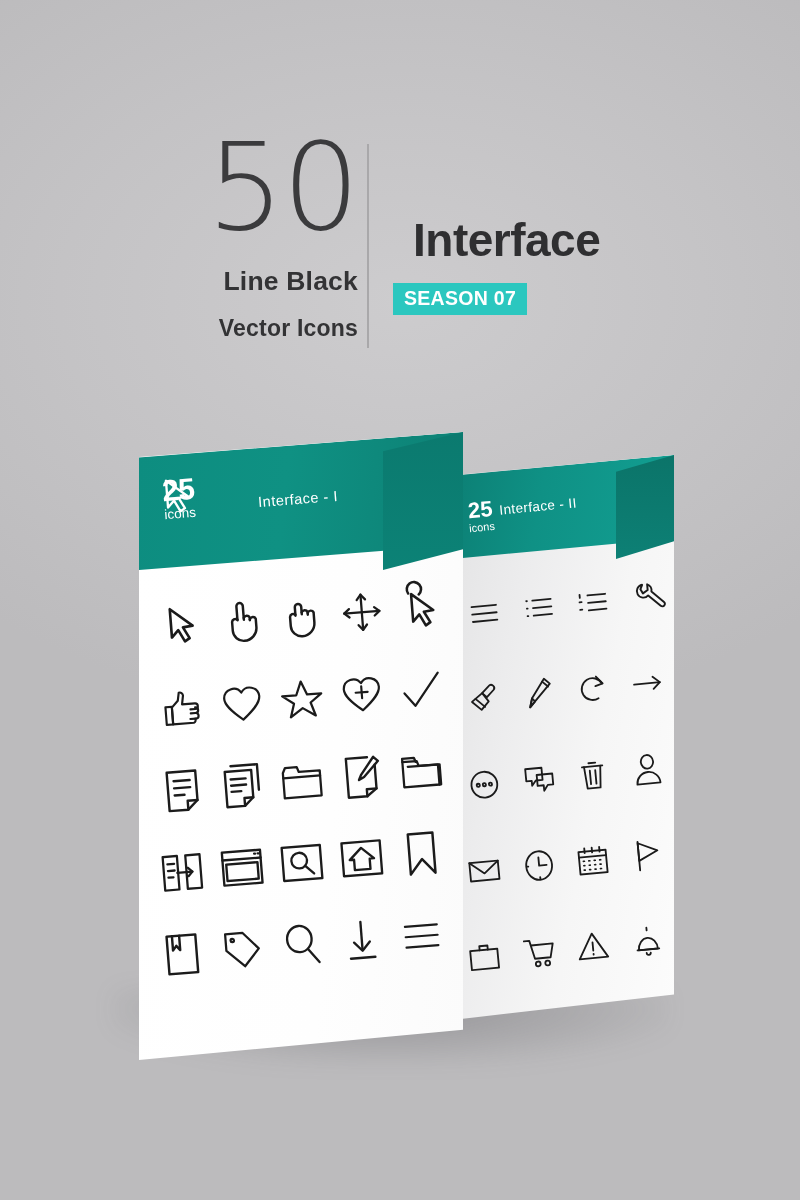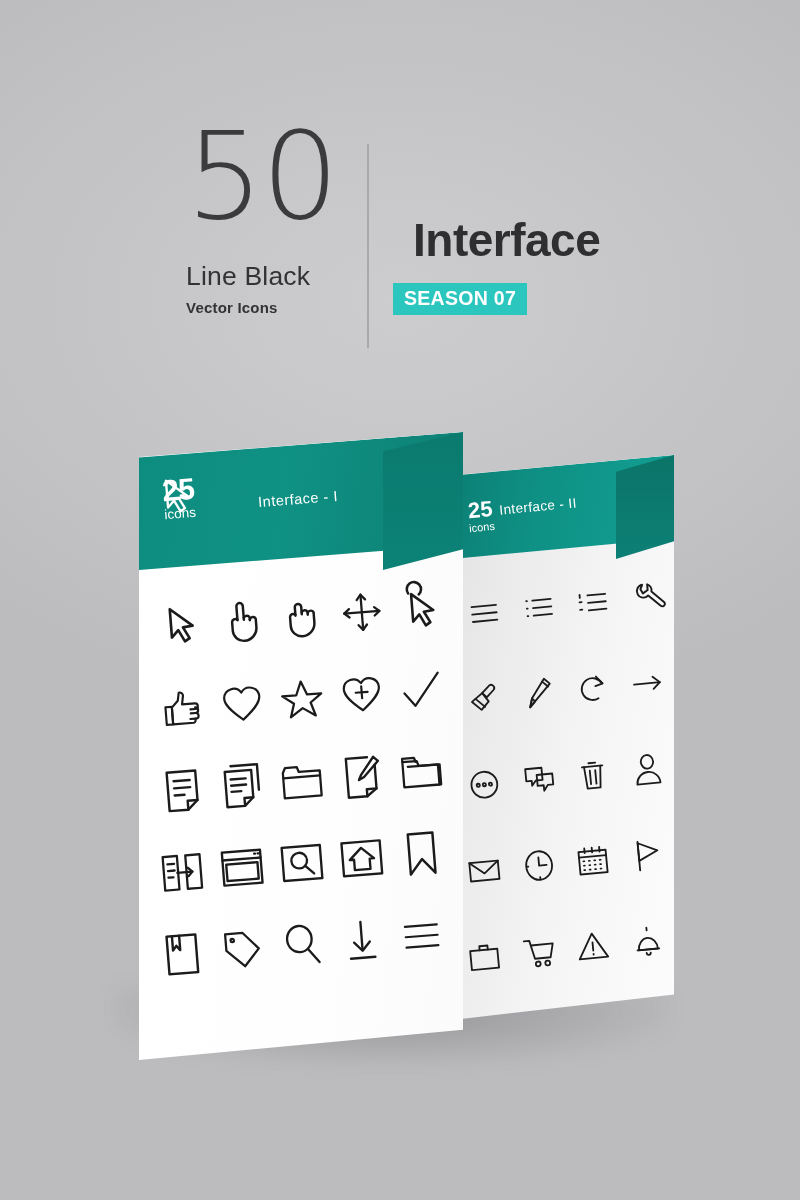--- a/index.html
+++ b/index.html
@@ -25,42 +25,42 @@
   
   .header {
     position: absolute;
     left: 0; top: 0;
     width: 800px;
     height: 400px;
   }
 
   .hdr-left {
     position: absolute;
-    left: 186px; top: 120px;
+    left: 186px; top: 131px;
     width: 172px;
-    text-align: left;
+    text-align: right;
   }
   .hdr-count {
     font-size: 122px;
     line-height: 112px;
     font-weight: 300;
     color: #3b3b3d;
     letter-spacing: -2px;
     font-family: "DejaVu Sans", sans-serif;
   }
   .hdr-sub1 {
-    margin-top: 29px;
+    margin-top: 23px;
     font-size: 26.5px;
-    font-weight: normal;
+    font-weight: bold;
     color: #333335;
     letter-spacing: 0.2px;
   }
   .hdr-sub2 {
-    margin-top: 7px;
-    font-size: 15px;
+    margin-top: 18px;
+    font-size: 23px;
     font-weight: bold;
     color: #333335;
     letter-spacing: 0.2px;
   }
 
   .hdr-divider {
     position: absolute;
     left: 367px; top: 144px;
     width: 2px;
     height: 204px;

